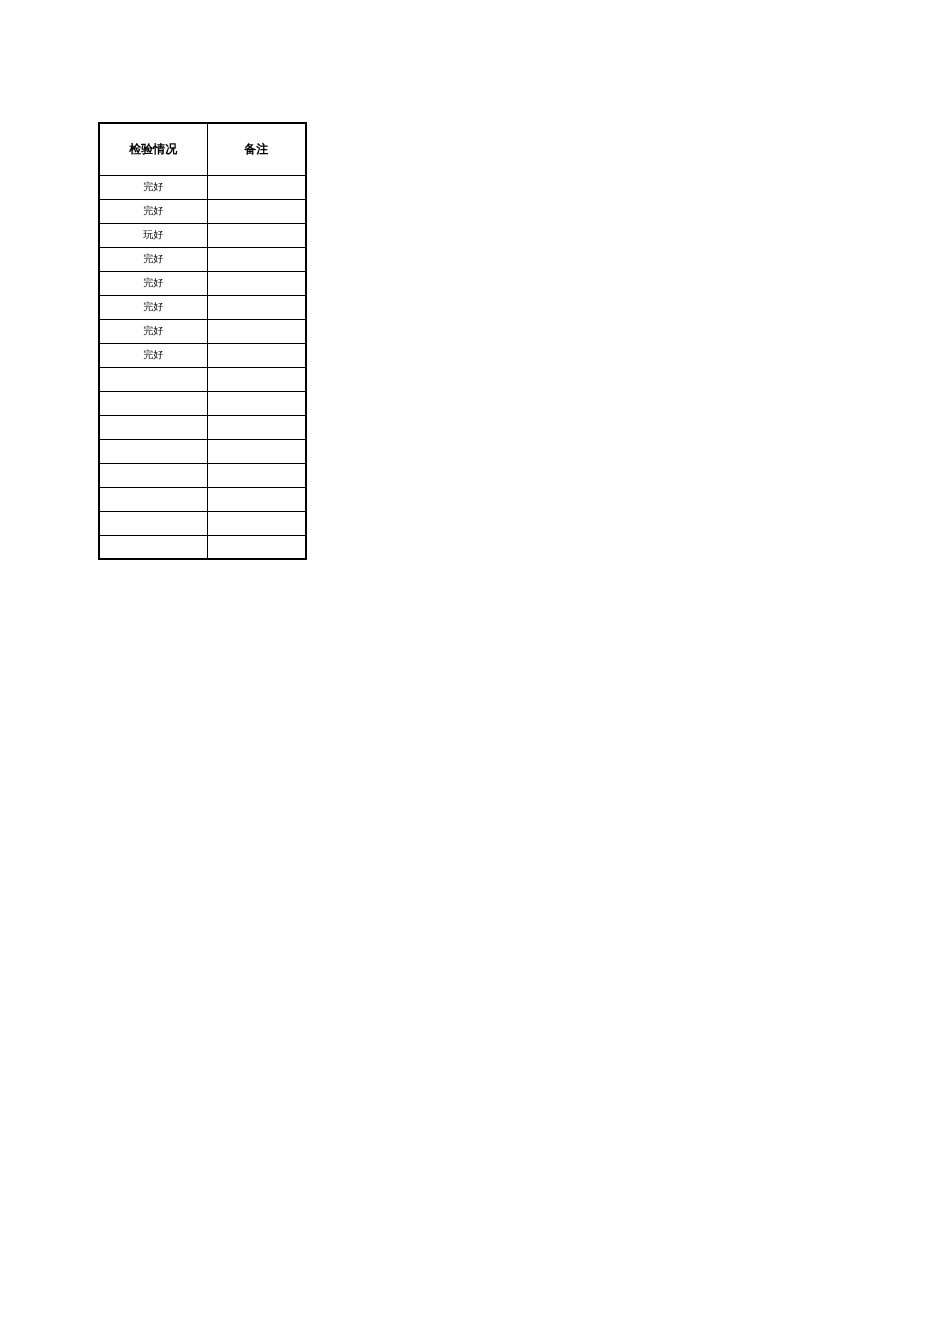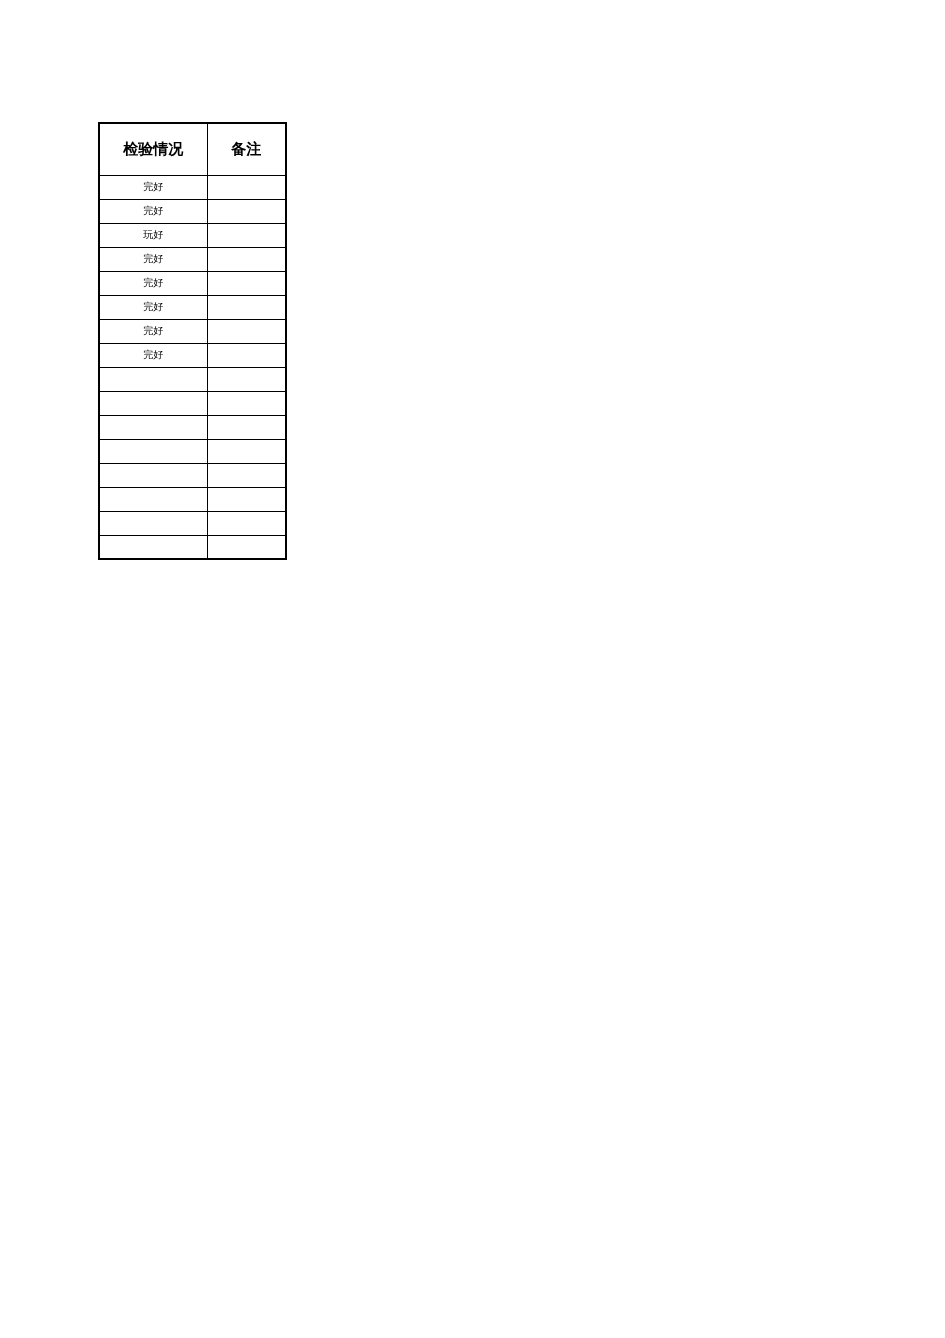--- a/index.html
+++ b/index.html
@@ -14,35 +14,35 @@
       padding-top: 122px;
       padding-left: 98px;
     }
     table {
       border-collapse: collapse;
     }
     th, td {
       border: 1px solid #000;
       text-align: center;
       vertical-align: middle;
-      font-size: 15px;
+      font-size: 12px;
       color: #000;
       box-sizing: border-box;
     }
     th {
       font-weight: bold;
       height: 52px;
     }
     td {
       height: 24px;
       line-height: 20px;
       font-size: 10px;
     }
     .col-status { width: 108px; }
-    .col-remark { width: 79px; }
+    .col-remark { width: 99px; }
     table { border: 2px solid #000; }
     th { border-bottom: 1px solid #000; }
   </style>
 </head>
 <body>
 
 <div class="page">
   <table>
     <thead>
       <tr>

